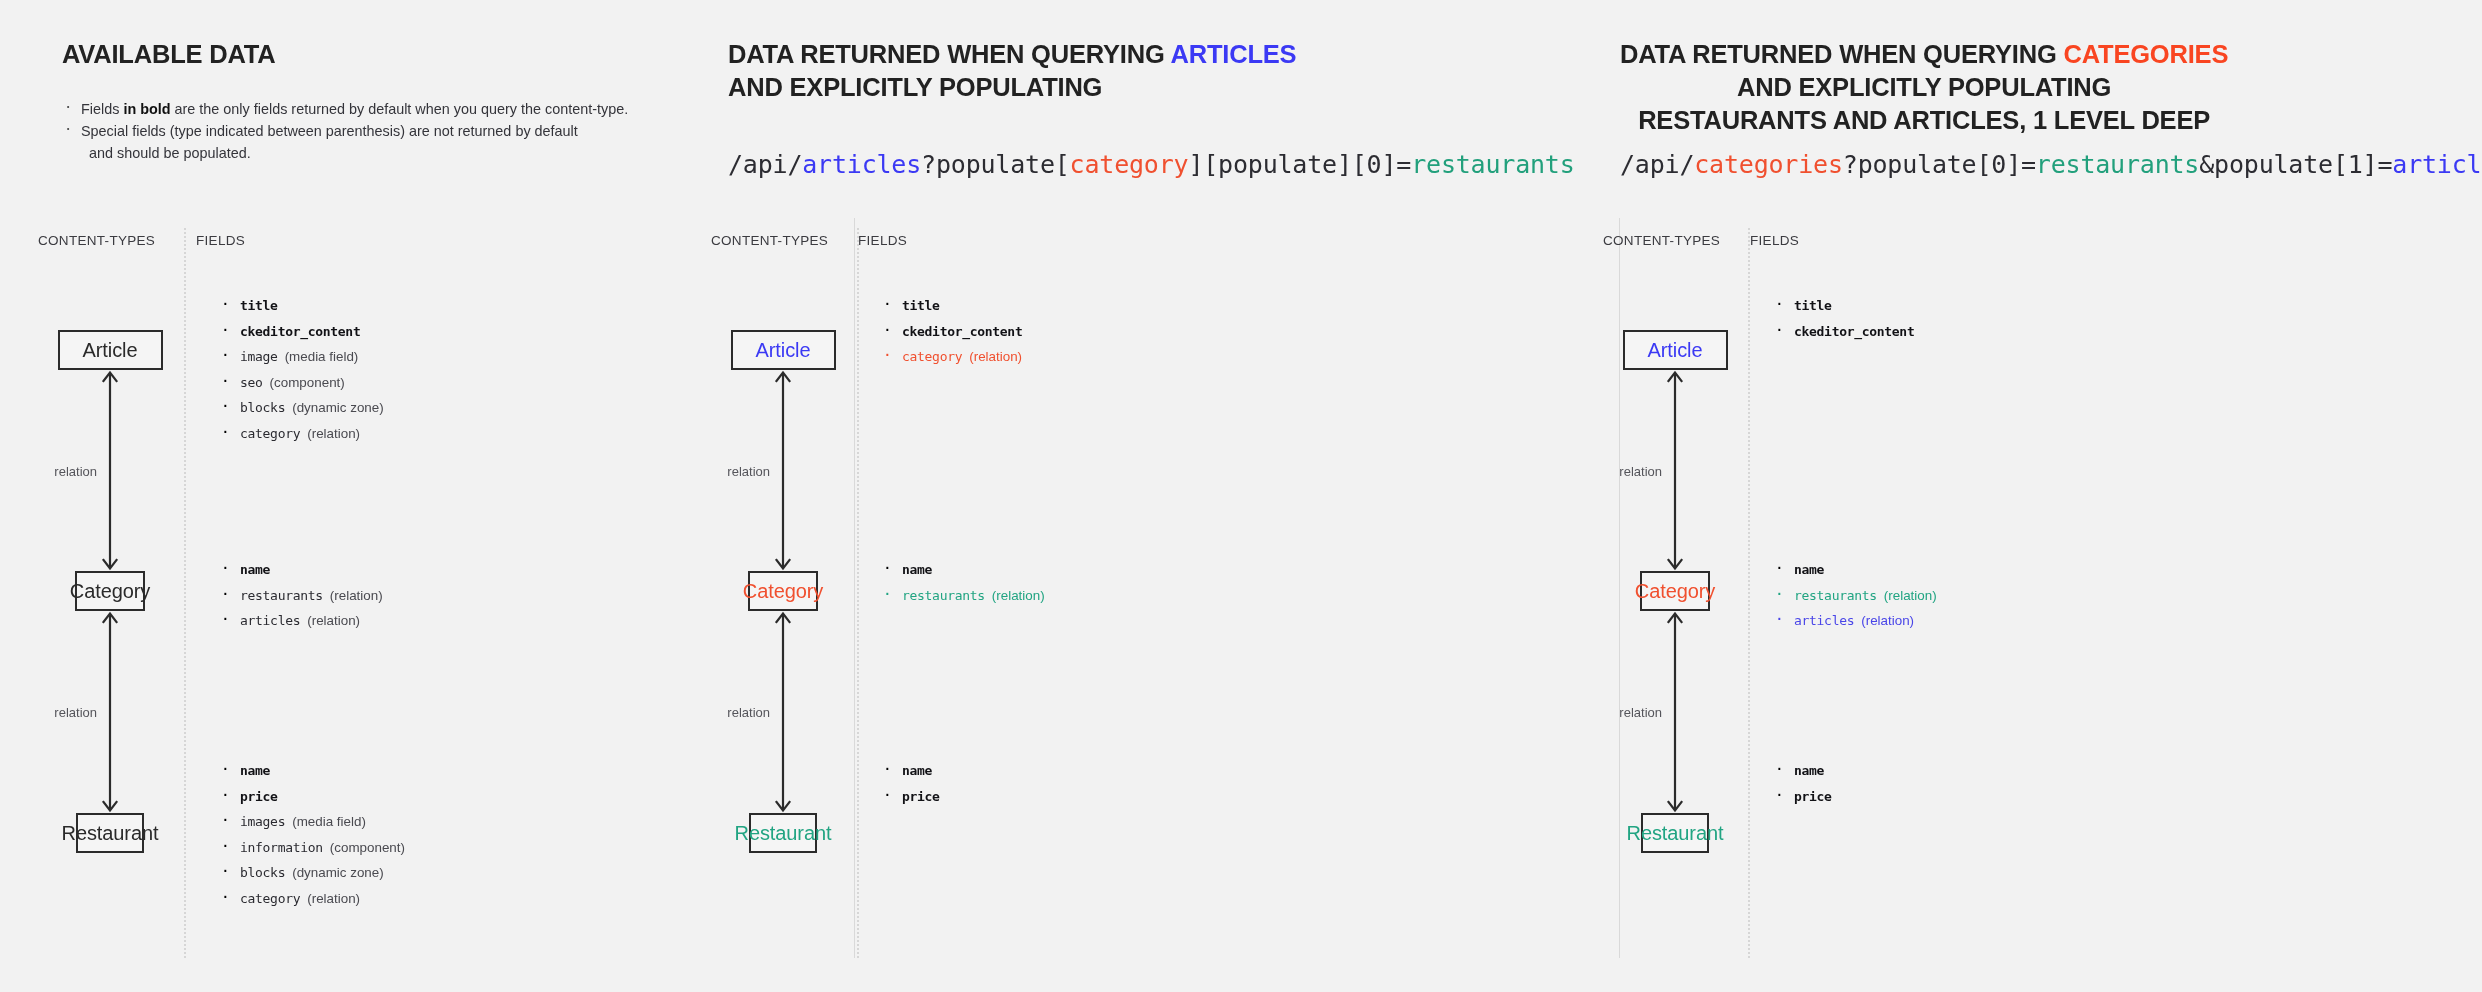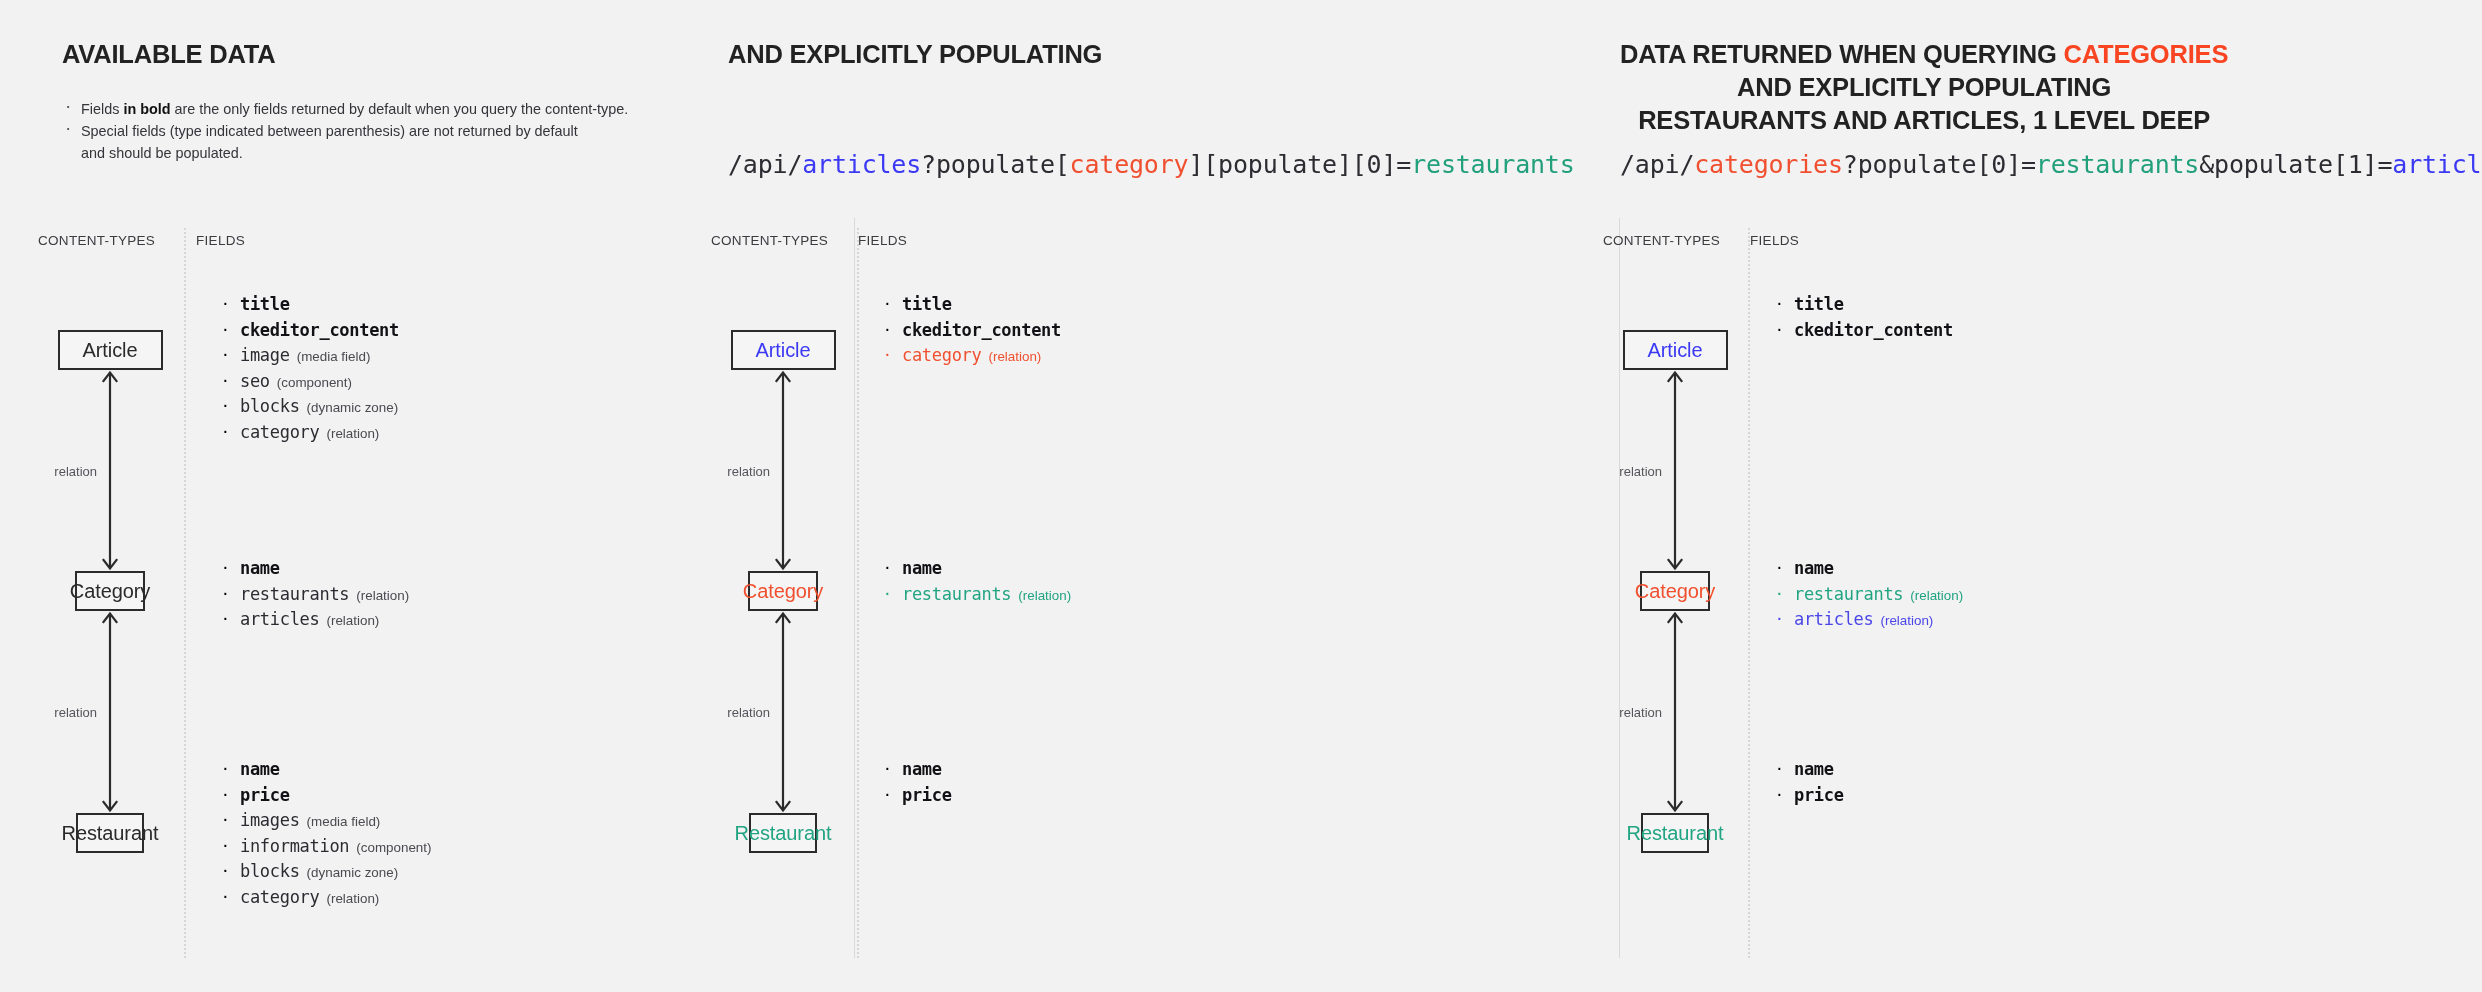--- a/index.html
+++ b/index.html
@@ -142,21 +142,21 @@
     content: "\00b7";
     position: absolute;
     left: 4px;
     top: -2px;
     font-size: 20px;
     line-height: 25.5px;
     color: inherit;
   }
   .fname {
     font-family: "DejaVu Sans Mono", "Liberation Mono", monospace;
-    font-size: 17px;
+    font-size: 13px;
     color: #2b2b31;
     letter-spacing: -0.3px;
   }
   .field-row.bold .fname { font-weight: bold; color: #121216; }
   .ftype {
     font-size: 13.4px;
     color: #4a4a50;
     margin-left: 7px;
     font-family: "Liberation Sans", sans-serif;
   }
@@ -184,21 +184,21 @@
         <div><span>AVAILABLE DATA</span></div>
       </h1>
     <div class="note-list">
       <div class="note-item">
         <span id="n1a">Fields </span><b id="n1b">in bold</b><span id="n1c"> are the only fields returned by default when you query the content-type.</span>
       </div>
       <div class="note-item">
         <span id="n2a">Special fields (type indicated between parenthesis) are not returned by default</span>
       </div>
       <div class="note-item" style="padding-left: 19px; --nb: none;">
-        <span id="n3a" style="margin-left:0">and should be populated.</span>
+        <span id="n3a" style="margin-left:8px">and should be populated.</span>
       </div>
     </div>
     <div class="colhdr" id="ch1a" style="left: 38px; top: 233px;">CONTENT-TYPES</div>
     <div class="colhdr" id="ch1b" style="left: 196px; top: 233px;">FIELDS</div>
     <div class="dotted-div" id="dd1" style="left: 184px;"></div>
     <div id="p1-boxes">
         <div class="ct-box " style="left: 57.5px; top: 330px; width: 105px;">Article</div>
         <div class="ct-box " style="left: 75px; top: 571px; width: 70px;">Category</div>
         <div class="ct-box " style="left: 76px; top: 813px; width: 68px;">Restaurant</div>
       </div>
@@ -240,20 +240,21 @@
           <div class="field-row"><span class="fname">images</span><span class="ftype">(media field)</span></div>
           <div class="field-row"><span class="fname">information</span><span class="ftype">(component)</span></div>
           <div class="field-row"><span class="fname">blocks</span><span class="ftype">(dynamic zone)</span></div>
           <div class="field-row"><span class="fname">category</span><span class="ftype">(relation)</span></div>
         </div>
       </div>
   </section>
 
   <section class="panel" id="panel-2">
     <h1 class="heading" id="h2" style="left: -127px; top: 38px;">
+        <div><span>DATA RETURNED WHEN QUERYING </span><span class="hl-blue">ARTICLES</span></div>
         <div><span>AND EXPLICITLY POPULATING</span></div>
       </h1>
     <div class="url" id="u2" style="left: -127px; top: 150px;"><span>/api/</span><span class="u-blue">articles</span><span>?populate[</span><span class="u-red">category</span><span>][populate][0]=</span><span class="u-green">restaurants</span></div>
     <div class="colhdr" id="ch2a" style="left: -144px; top: 233px;">CONTENT-TYPES</div>
     <div class="colhdr" id="ch2b" style="left: 3px; top: 233px;">FIELDS</div>
     <div class="dotted-div" id="dd2" style="left: 2px;"></div>
     <div id="p2-boxes">
         <div class="ct-box ct-blue" style="left: -124.5px; top: 330px; width: 105px;">Article</div>
         <div class="ct-box ct-red" style="left: -107px; top: 571px; width: 70px;">Category</div>
         <div class="ct-box ct-green" style="left: -106px; top: 813px; width: 68px;">Restaurant</div>

